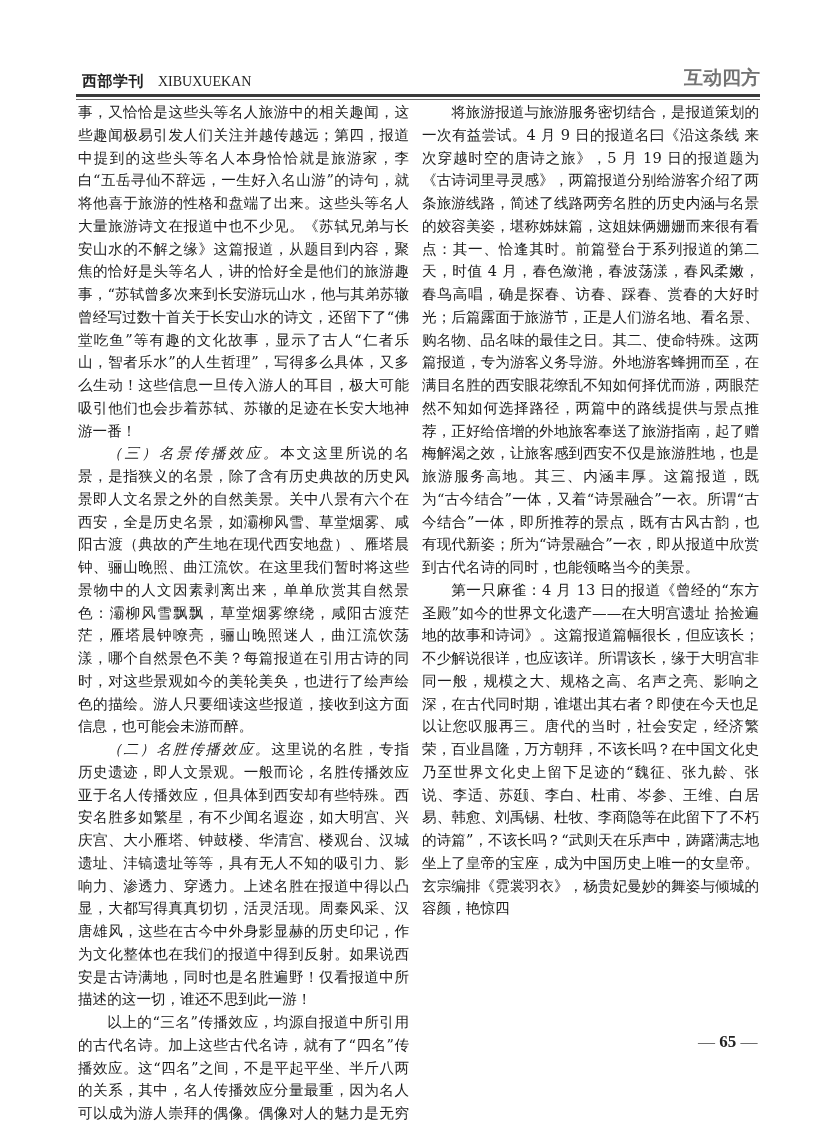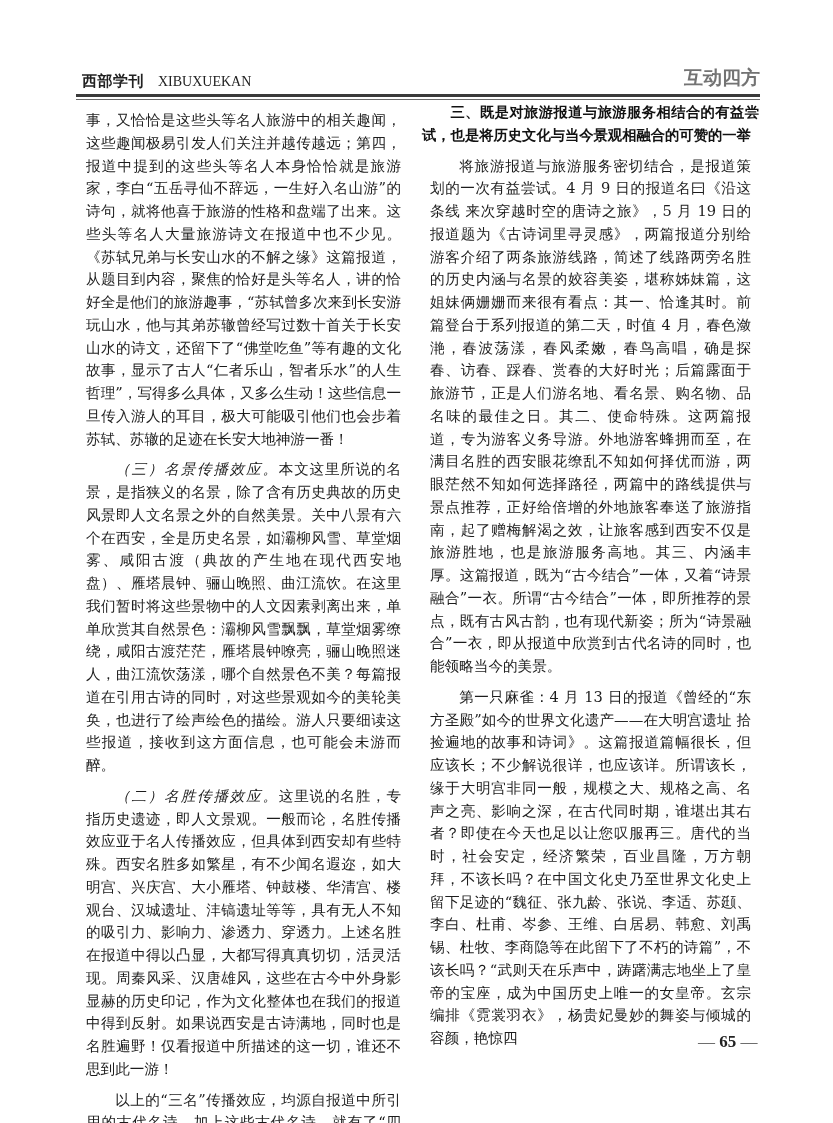--- a/index.html
+++ b/index.html
@@ -9,21 +9,21 @@
   .header .left { position: absolute; left: 0; bottom: 3px; font-family: "DejaVu Sans", sans-serif;
                   font-size: 15px; font-weight: bold; color: #222; letter-spacing: 0.5px; white-space: nowrap; margin-left: 6px; }
   .header .left .latin { font-family: "Liberation Serif", serif; font-weight: normal; font-size: 14px; margin-left: 14px; letter-spacing: 0; }
   .header .right { position: absolute; right: 0; bottom: 3px; font-family: "DejaVu Sans", sans-serif;
                    font-size: 19px; font-weight: bold; color: #737373; white-space: nowrap; }
   .rule-thick { position: absolute; left: 76px; top: 94px; width: 684px; height: 3px; background: #3a3a3a; }
   .rule-thin { position: absolute; left: 76px; top: 99px; width: 684px; height: 1px; background: #6a6a6a; }
   .col { position: absolute; top: 101px; font-size: 14.6px; line-height: 22.75px; text-align: justify; color: #1c1c1c; }
   .col-left { left: 78px; width: 331px; }
   .col-right { left: 422px; width: 337px; }
-  .col p { margin: 8px; text-indent: 2em; }
+  .col p { margin: 0; text-indent: 2em; }
   .col p.cont { text-indent: 0; }
   .col .sub { font-style: italic; letter-spacing: 1px; }
   .col h3 { margin: 0; font-family: "DejaVu Sans", sans-serif; font-weight: bold; font-size: 14.3px;
             line-height: 22.75px; text-indent: 2em; color: #111; text-align: justify; }
   .page-number { position: absolute; left: 698px; top: 1032px; font-family: "Liberation Serif", serif;
                  font-size: 17px; font-weight: bold; color: #222; white-space: nowrap; }
   .page-number .dash { font-weight: normal; color: #555; }
 </style>
 </head>
 <body>
@@ -36,18 +36,17 @@
 <div class="rule-thin"></div>
 
 <div class="col col-left">
   <p class="cont">事，又恰恰是这些头等名人旅游中的相关趣闻，这些趣闻极易引发人们关注并越传越远；第四，报道中提到的这些头等名人本身恰恰就是旅游家，李白“五岳寻仙不辞远，一生好入名山游”的诗句，就将他喜于旅游的性格和盘端了出来。这些头等名人大量旅游诗文在报道中也不少见。《苏轼兄弟与长安山水的不解之缘》这篇报道，从题目到内容，聚焦的恰好是头等名人，讲的恰好全是他们的旅游趣事，“苏轼曾多次来到长安游玩山水，他与其弟苏辙曾经写过数十首关于长安山水的诗文，还留下了“佛堂吃鱼”等有趣的文化故事，显示了古人“仁者乐山，智者乐水”的人生哲理”，写得多么具体，又多么生动！这些信息一旦传入游人的耳目，极大可能吸引他们也会步着苏轼、苏辙的足迹在长安大地神游一番！</p>
   <p><span class="sub">（三）名景传播效应。</span><span>本文这里所说的名景，是指狭义的名景，除了含有历史典故的历史风景即人文名景之外的自然美景。关中八景有六个在西安，全是历史名景，如灞柳风雪、草堂烟雾、咸阳古渡（典故的产生地在现代西安地盘）、雁塔晨钟、骊山晚照、曲江流饮。在这里我们暂时将这些景物中的人文因素剥离出来，单单欣赏其自然景色：灞柳风雪飘飘，草堂烟雾缭绕，咸阳古渡茫茫，雁塔晨钟嘹亮，骊山晚照迷人，曲江流饮荡漾，哪个自然景色不美？每篇报道在引用古诗的同时，对这些景观如今的美轮美奂，也进行了绘声绘色的描绘。游人只要细读这些报道，接收到这方面信息，也可能会未游而醉。</span></p>
   <p><span class="sub">（二）名胜传播效应。</span><span>这里说的名胜，专指历史遗迹，即人文景观。一般而论，名胜传播效应亚于名人传播效应，但具体到西安却有些特殊。西安名胜多如繁星，有不少闻名遐迩，如大明宫、兴庆宫、大小雁塔、钟鼓楼、华清宫、楼观台、汉城遗址、沣镐遗址等等，具有无人不知的吸引力、影响力、渗透力、穿透力。上述名胜在报道中得以凸显，大都写得真真切切，活灵活现。周秦风采、汉唐雄风，这些在古今中外身影显赫的历史印记，作为文化整体也在我们的报道中得到反射。如果说西安是古诗满地，同时也是名胜遍野！仅看报道中所描述的这一切，谁还不思到此一游！</span></p>
   <p>以上的“三名”传播效应，均源自报道中所引用的古代名诗。加上这些古代名诗，就有了“四名”传播效应。这“四名”之间，不是平起平坐、半斤八两的关系，其中，名人传播效应分量最重，因为名人可以成为游人崇拜的偶像。偶像对人的魅力是无穷的，其身上集聚着容易引发关注的丰富信息，对当代旅游有着明显的示范作用与引领作用，是冠于“四名”传播效应的头等传播效应。名诗对游</p>
 </div>
 
 <div class="col col-right">
-  <h3>三、既是对旅游报道与旅游服务相结合的有益尝试，也是将历史文化与当今景观相融合的可赞的一举</h3>
   <p>将旅游报道与旅游服务密切结合，是报道策划的一次有益尝试。4 月 9 日的报道名曰《沿这条线 来次穿越时空的唐诗之旅》，5 月 19 日的报道题为《古诗词里寻灵感》，两篇报道分别给游客介绍了两条旅游线路，简述了线路两旁名胜的历史内涵与名景的姣容美姿，堪称姊妹篇，这姐妹俩姗姗而来很有看点：其一、恰逢其时。前篇登台于系列报道的第二天，时值 4 月，春色潋滟，春波荡漾，春风柔嫩，春鸟高唱，确是探春、访春、踩春、赏春的大好时光；后篇露面于旅游节，正是人们游名地、看名景、购名物、品名味的最佳之日。其二、使命特殊。这两篇报道，专为游客义务导游。外地游客蜂拥而至，在满目名胜的西安眼花缭乱不知如何择优而游，两眼茫然不知如何选择路径，两篇中的路线提供与景点推荐，正好给倍增的外地旅客奉送了旅游指南，起了赠梅解渴之效，让旅客感到西安不仅是旅游胜地，也是旅游服务高地。其三、内涵丰厚。这篇报道，既为“古今结合”一体，又着“诗景融合”一衣。所谓“古今结合”一体，即所推荐的景点，既有古风古韵，也有现代新姿；所为“诗景融合”一衣，即从报道中欣赏到古代名诗的同时，也能领略当今的美景。</p>
   <p>第一只麻雀：4 月 13 日的报道《曾经的“东方圣殿”如今的世界文化遗产——在大明宫遗址 拾捡遍地的故事和诗词》。这篇报道篇幅很长，但应该长；不少解说很详，也应该详。所谓该长，缘于大明宫非同一般，规模之大、规格之高、名声之亮、影响之深，在古代同时期，谁堪出其右者？即使在今天也足以让您叹服再三。唐代的当时，社会安定，经济繁荣，百业昌隆，万方朝拜，不该长吗？在中国文化史乃至世界文化史上留下足迹的“魏征、张九龄、张说、李适、苏颋、李白、杜甫、岑参、王维、白居易、韩愈、刘禹锡、杜牧、李商隐等在此留下了不朽的诗篇”，不该长吗？“武则天在乐声中，踌躇满志地坐上了皇帝的宝座，成为中国历史上唯一的女皇帝。玄宗编排《霓裳羽衣》，杨贵妃曼妙的舞姿与倾城的容颜，艳惊四</p>
 </div>
 
 <div class="page-number"><span class="dash">—</span> <span>65</span> <span class="dash">—</span></div>
 
 </body></html>

